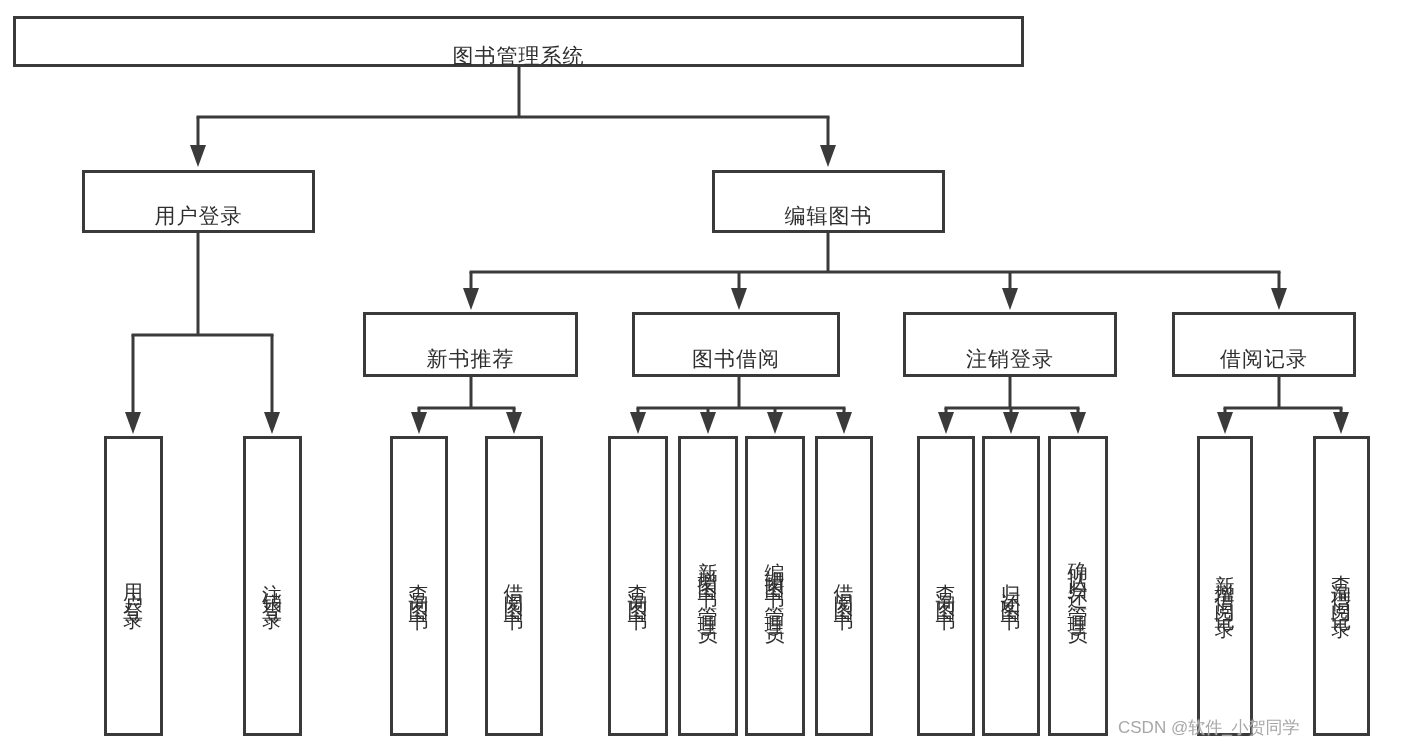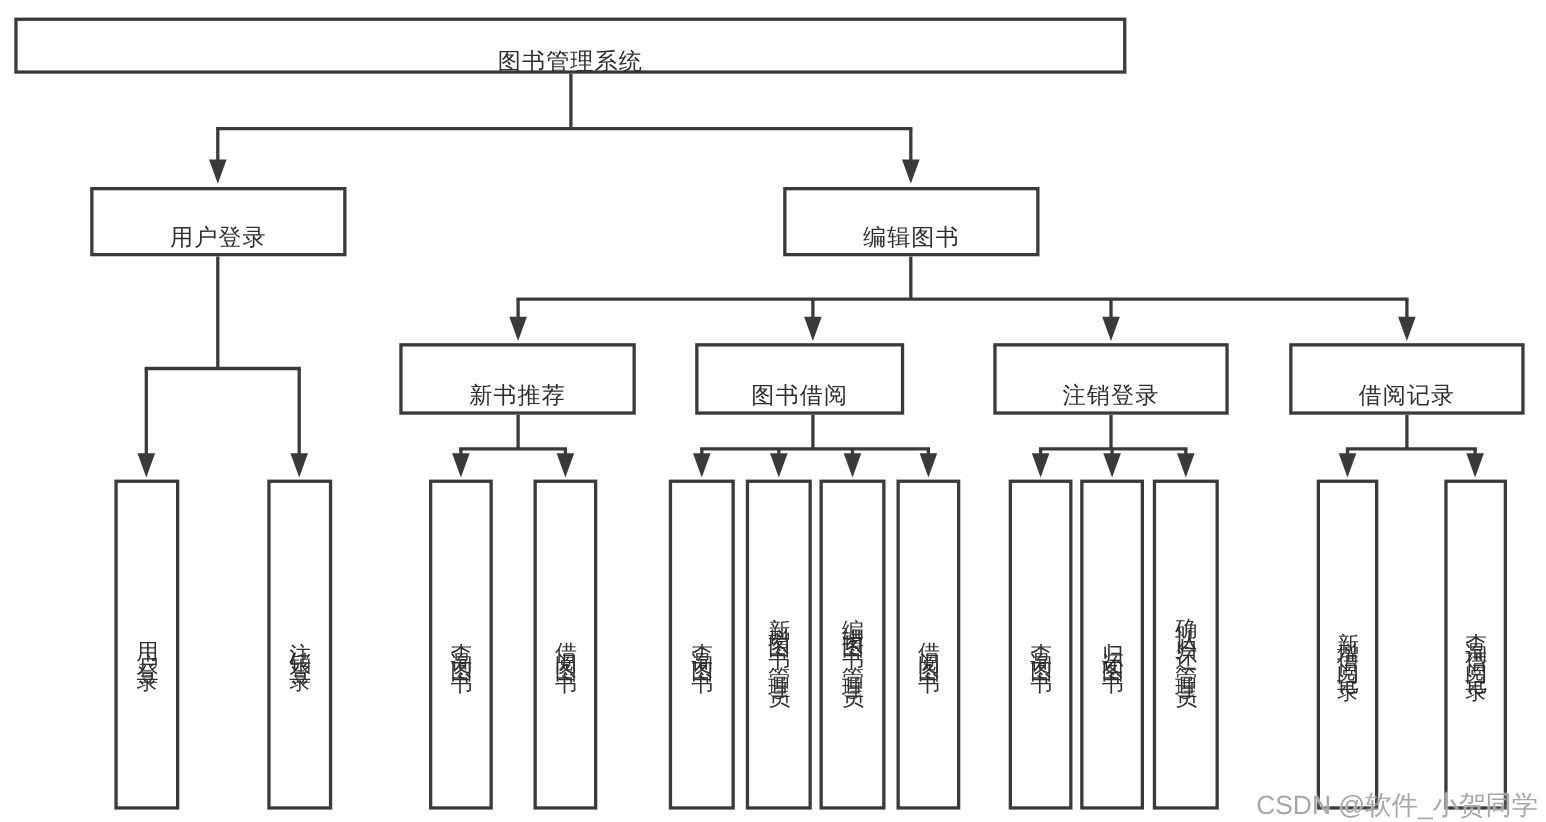--- a/index.html
+++ b/index.html
@@ -42,23 +42,23 @@
   .node.v span {
     writing-mode: vertical-rl;
     text-orientation: mixed;
     font-size: 20px;
     letter-spacing: 9px;
     color: #2e2e2e;
     line-height: 1;
   }
   .watermark {
     position: absolute;
-    left: 1142px;
+    left: 1118px;
     top: 716px;
-    font-size: 24px;
+    font-size: 17px;
     color: #a7a7a7;
     white-space: nowrap;
     text-shadow: 0 0 2px #ffffff;
   }
 </style>
 </head>
 <body>
 
 <svg id="connectors" viewBox="0 0 1405 747" xmlns="http://www.w3.org/2000/svg">
   <g stroke="#3a3a3a" stroke-width="3" fill="none">
@@ -136,27 +136,27 @@
 <div class="node h" style="left:82px; top:170px; width:233px; height:63px;">
   <span>用户登录</span>
 </div>
 <div class="node h" style="left:712px; top:170px; width:233px; height:63px;">
   <span>编辑图书</span>
 </div>
 
 <div class="node h" style="left:363px; top:312px; width:215px; height:65px;">
   <span>新书推荐</span>
 </div>
-<div class="node h" style="left:632px; top:312px; width:190px; height:65px;">
+<div class="node h" style="left:632px; top:312px; width:208px; height:65px;">
   <span>图书借阅</span>
 </div>
 <div class="node h" style="left:903px; top:312px; width:214px; height:65px;">
   <span>注销登录</span>
 </div>
-<div class="node h" style="left:1172px; top:312px; width:214px; height:65px;">
+<div class="node h" style="left:1172px; top:312px; width:184px; height:65px;">
   <span>借阅记录</span>
 </div>
 
 <div class="node v" style="left:104px; top:436px; width:59px; height:300px;">
   <span>用户登录</span>
 </div>
 <div class="node v" style="left:243px; top:436px; width:59px; height:300px;">
   <span>注销登录</span>
 </div>
 

